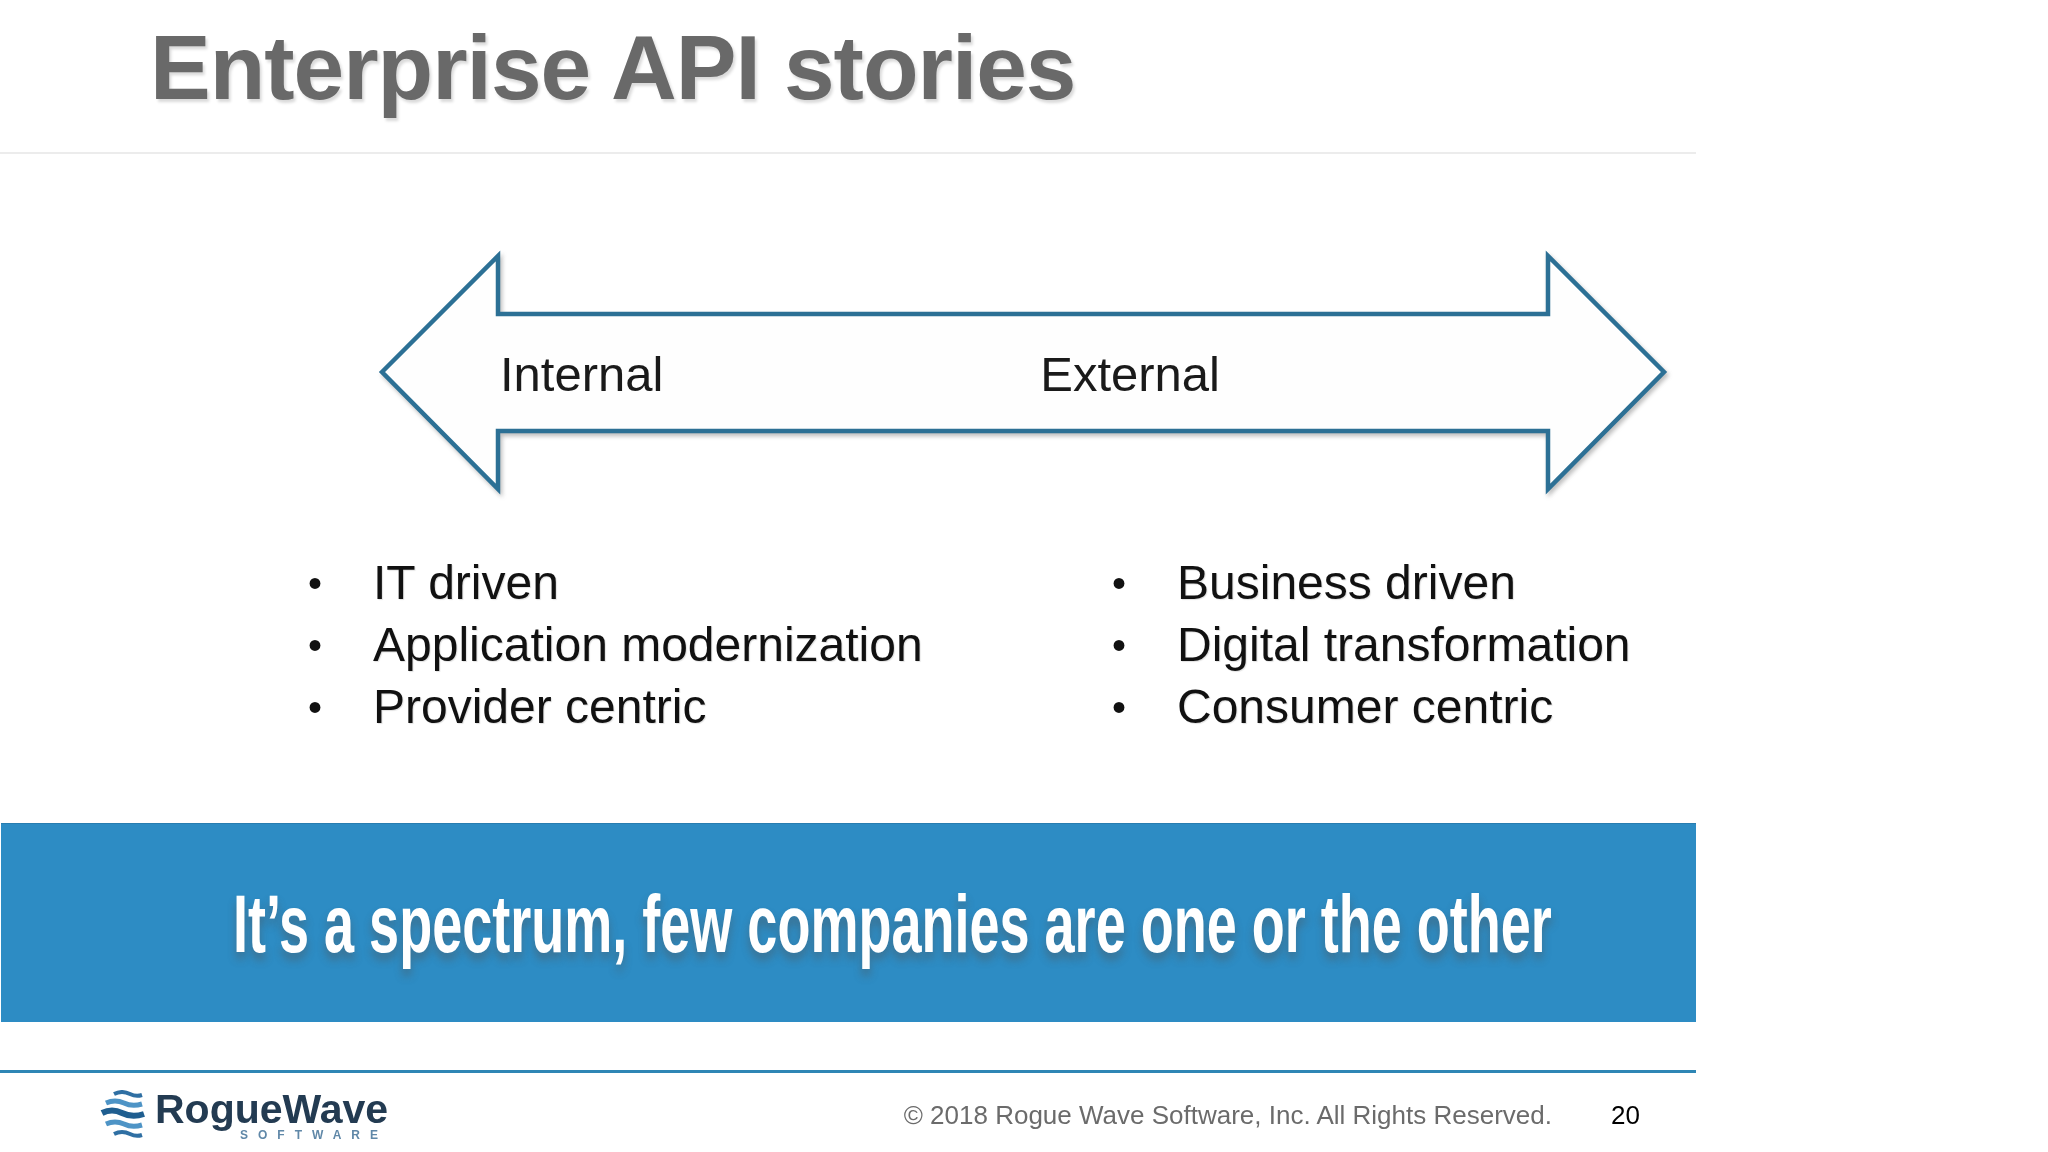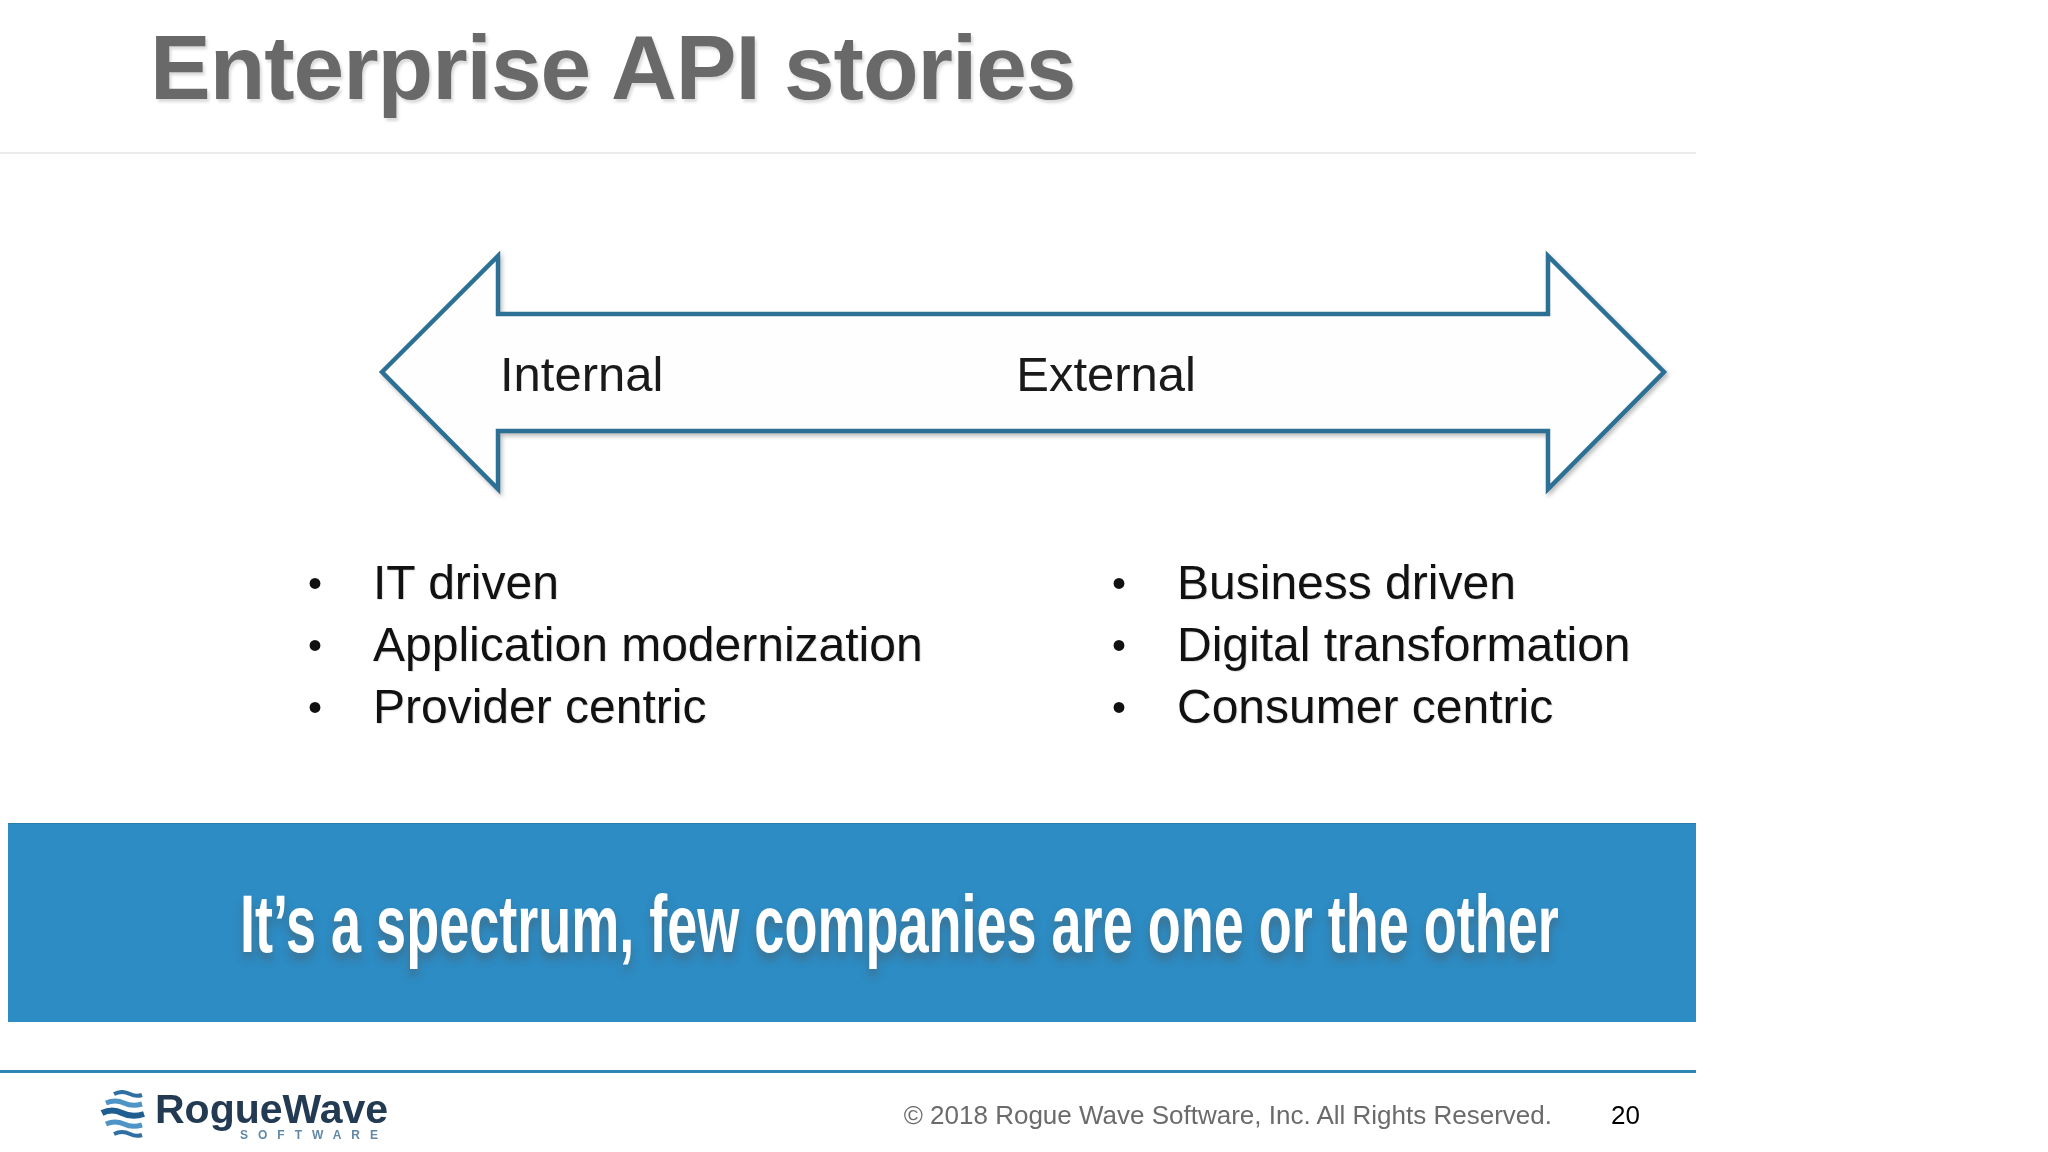--- a/index.html
+++ b/index.html
@@ -48,21 +48,21 @@
   .arrow-label {
     position: absolute;
     top: 345px;
     height: 58px;
     line-height: 58px;
     font-size: 49px;
     color: #1a1a1a;
     white-space: nowrap;
   }
   .arrow-label.left  { left: 500px; }
-  .arrow-label.right { right: 500px; }
+  .arrow-label.right { right: 476px; }
 
   
   .bullets {
     position: absolute;
     top: 552px;
     font-size: 48px;
     line-height: 62px;
     color: #111111;
   }
   .bullets.left  { left: 308px; }
@@ -72,21 +72,21 @@
     width: 65px;
     flex: 0 0 65px;
     font-size: 40px;
     line-height: 62px;
   }
   .bullet-label { white-space: nowrap; text-shadow: 1px 1px 1px rgba(0,0,0,0.12); }
 
   
   .banner {
     position: absolute;
-    left: 8px; top: 823px;
+    left: 1px; top: 823px;
     width: 100%; height: 198px;
     background: var(--banner-bg, #2d8cc4);
     border-top: 1px solid rgba(0,0,0,0.10);
   }
   .banner-text {
     position: absolute;
     left: 232px; top: 0;
     height: 198px;
     display: flex;
     align-items: center;

